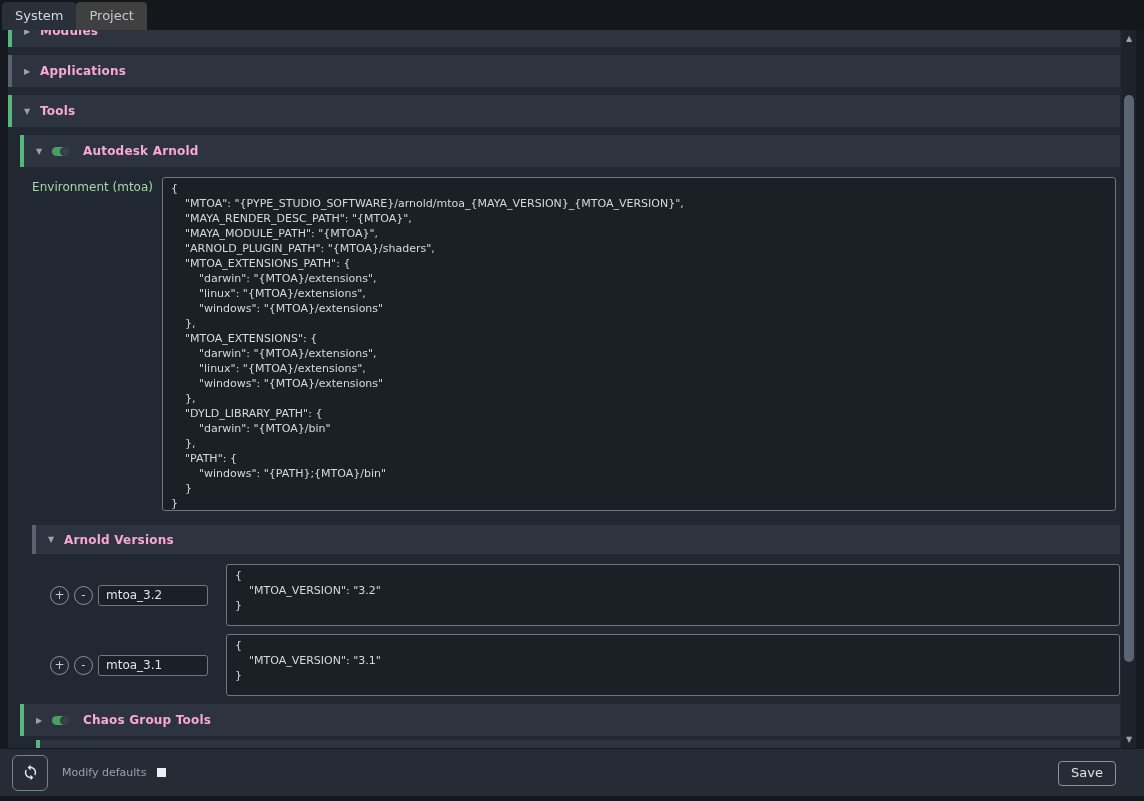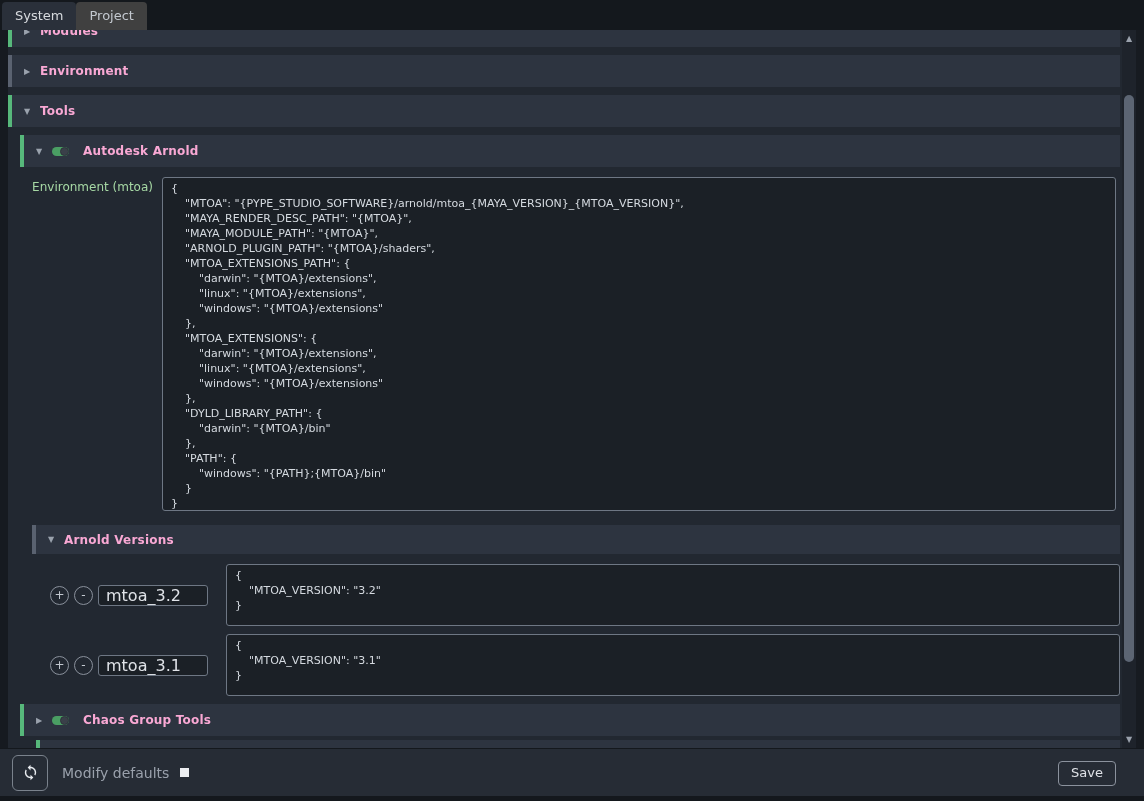--- a/index.html
+++ b/index.html
@@ -132,21 +132,21 @@
     cursor: pointer;
     font-family: inherit;
     padding: 0;
   }
   .ver-name {
     width: 110px; height: 21px;
     background: #1b2026;
     border: 1px solid #6e7784;
     border-radius: 3px;
     color: #e0e3e8;
-    font-size: 16px;
+    font-size: 12px;
     padding: 1px 7px;
     font-family: inherit;
     outline: none;
   }
   .ver-row textarea.code { height: 62px; }
 
   
   .partial-head {
     height: 10px;
     overflow: hidden;
@@ -195,21 +195,21 @@
     border-radius: 6px;
     background: transparent;
     display: flex;
     align-items: center;
     justify-content: center;
     cursor: pointer;
     padding: 0;
   }
   .modify-label {
     margin-left: 14px;
-    font-size: 14px;
+    font-size: 11px;
     color: #9aa1ac;
   }
   .modify-check {
     width: 9px; height: 9px;
     background: #eceef1;
     margin-left: 11px;
     display: inline-block;
   }
   .save-btn {
     position: absolute;
@@ -244,21 +244,21 @@
 
     <div class="clip-wrap">
       <div class="c-head accent-green">
         <span class="arrow">▶</span>
         <span class="c-title">Modules</span>
       </div>
     </div>
 
     <div class="c-head accent-gray">
       <span class="arrow">▶</span>
-      <span class="c-title">Environment</span>
+      <span class="c-title">Applications</span>
     </div>
 
     <div class="c-head accent-green">
       <span class="arrow">▼</span>
       <span class="c-title">Tools</span>
     </div>
 
     <div class="indent-1">
       <div class="c-head accent-green">
         <span class="arrow">▼</span>

